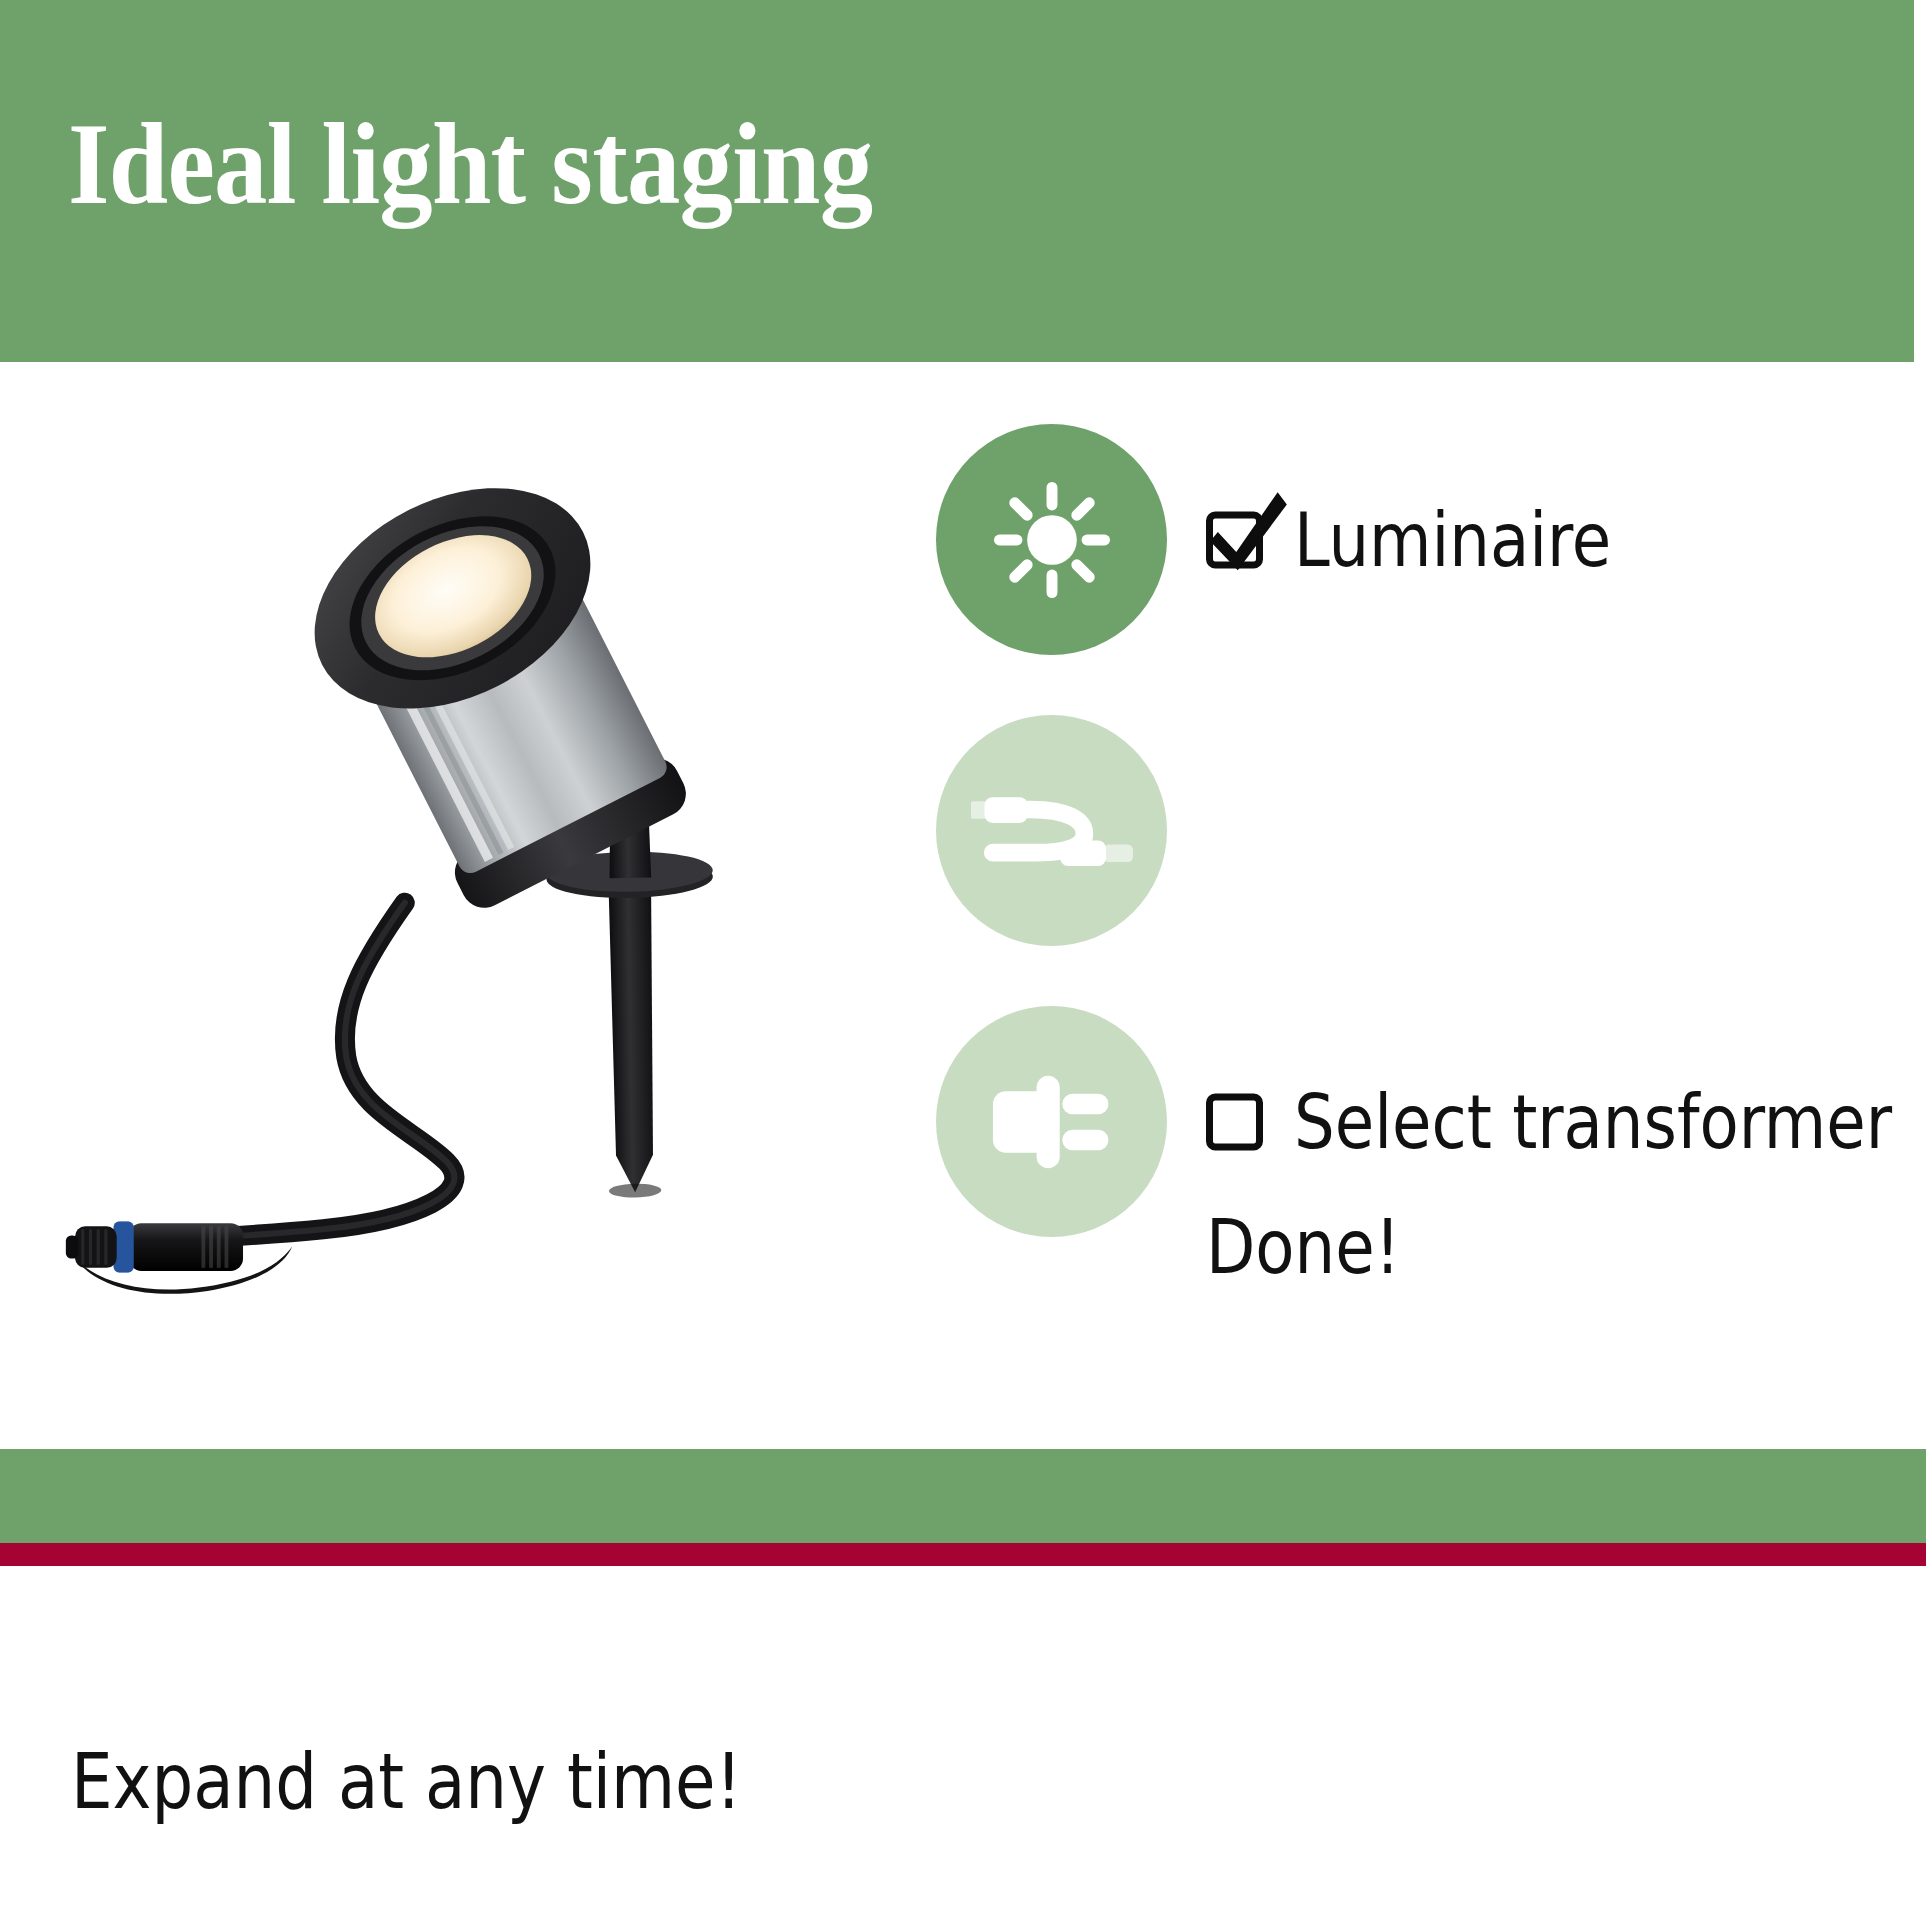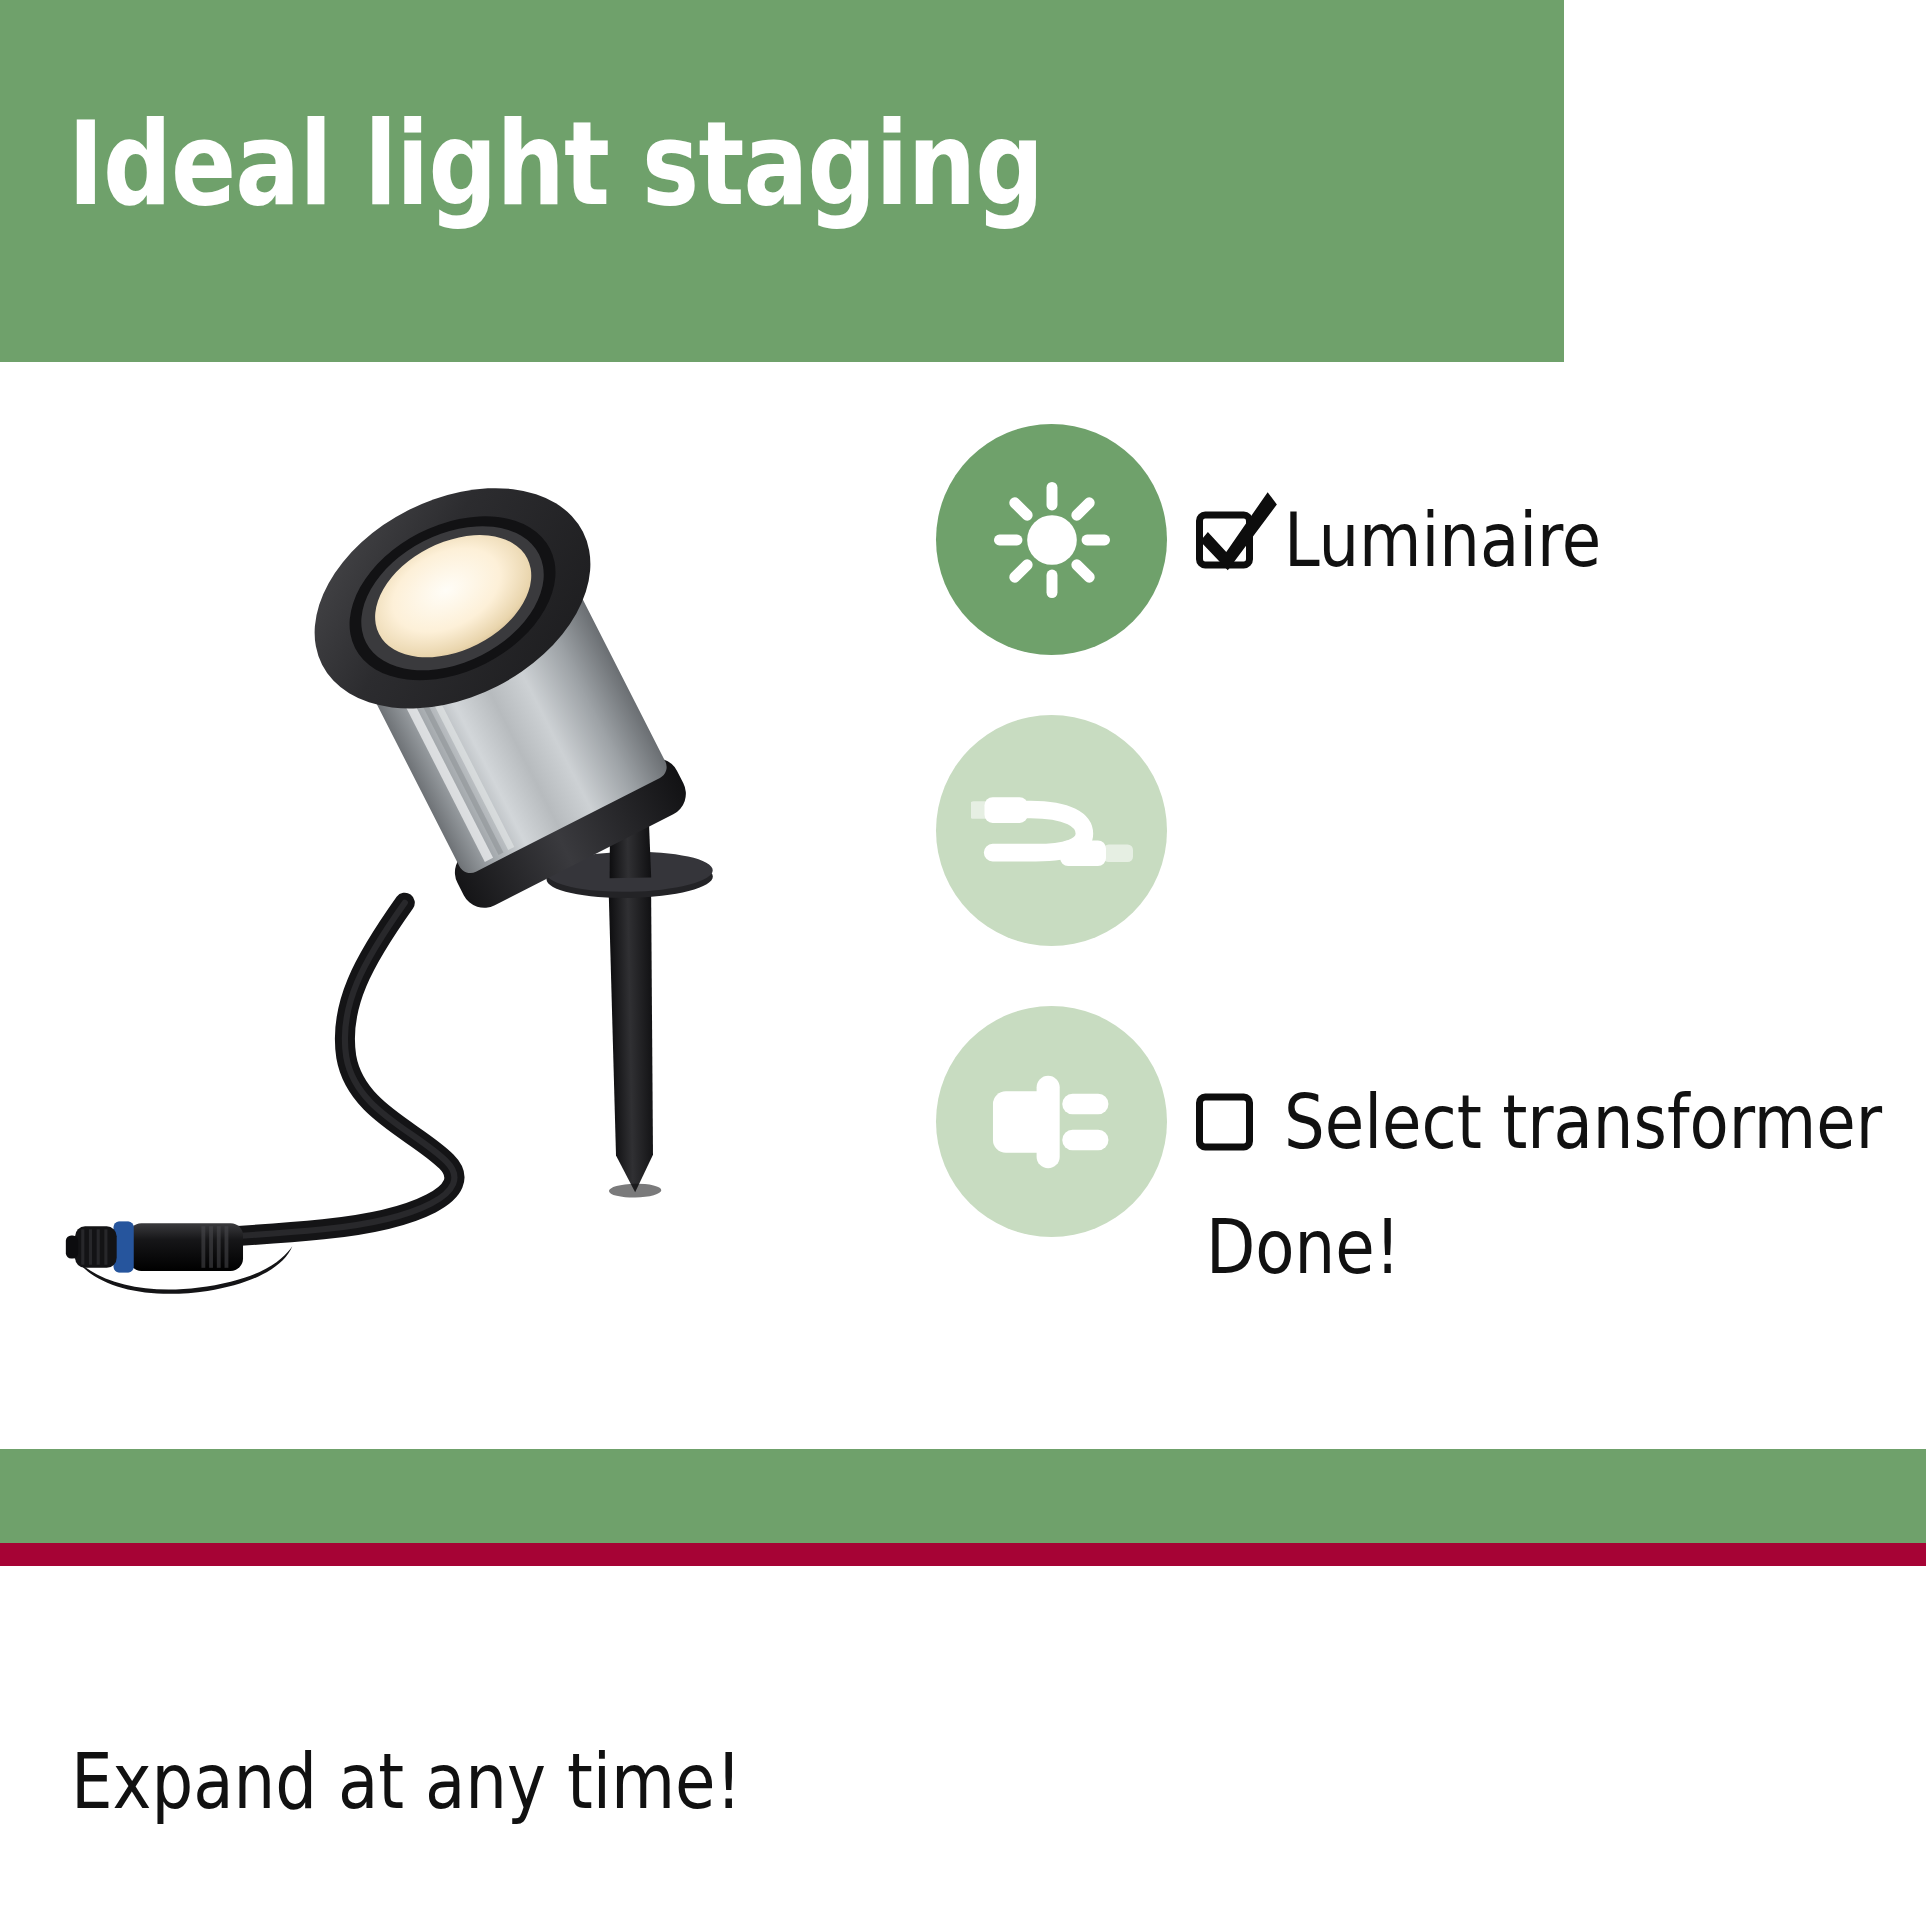--- a/index.html
+++ b/index.html
@@ -13,23 +13,24 @@
     position: relative;
     overflow: hidden;
     font-family: "DejaVu Sans Condensed", "Liberation Sans Narrow", "Liberation Sans", sans-serif;
   }
 
   
   .header-band {
     position: absolute;
     left: 0;
     top: 0;
-    width: 1564px;
+    width: 1914px;
     height: 362px;
     background: #6fa16b;
+    font-family: Liberation Serif, serif;
   }
   .header-title {
     position: absolute;
     left: 68px;
     top: 106px;
     font-size: 116px;
     line-height: 1.0;
     font-weight: bold;
     color: #ffffff;
     letter-spacing: -0.8px;
@@ -81,21 +82,21 @@
   .icon-circle.dimmed  { background: #c8dcc1; }
   .icon-circle svg {
     position: absolute;
     left: 50%;
     top: 50%;
     transform: translate(-50%, -50%);
   }
 
   .check-label-wrap {
     position: absolute;
-    left: 260px;
+    left: 270px;
     top: 50%;
     transform: translateY(-50%);
     display: flex;
     align-items: center;
     white-space: nowrap;
   }
   .checkbox {
     position: relative;
     width: 57px;
     height: 57px;

